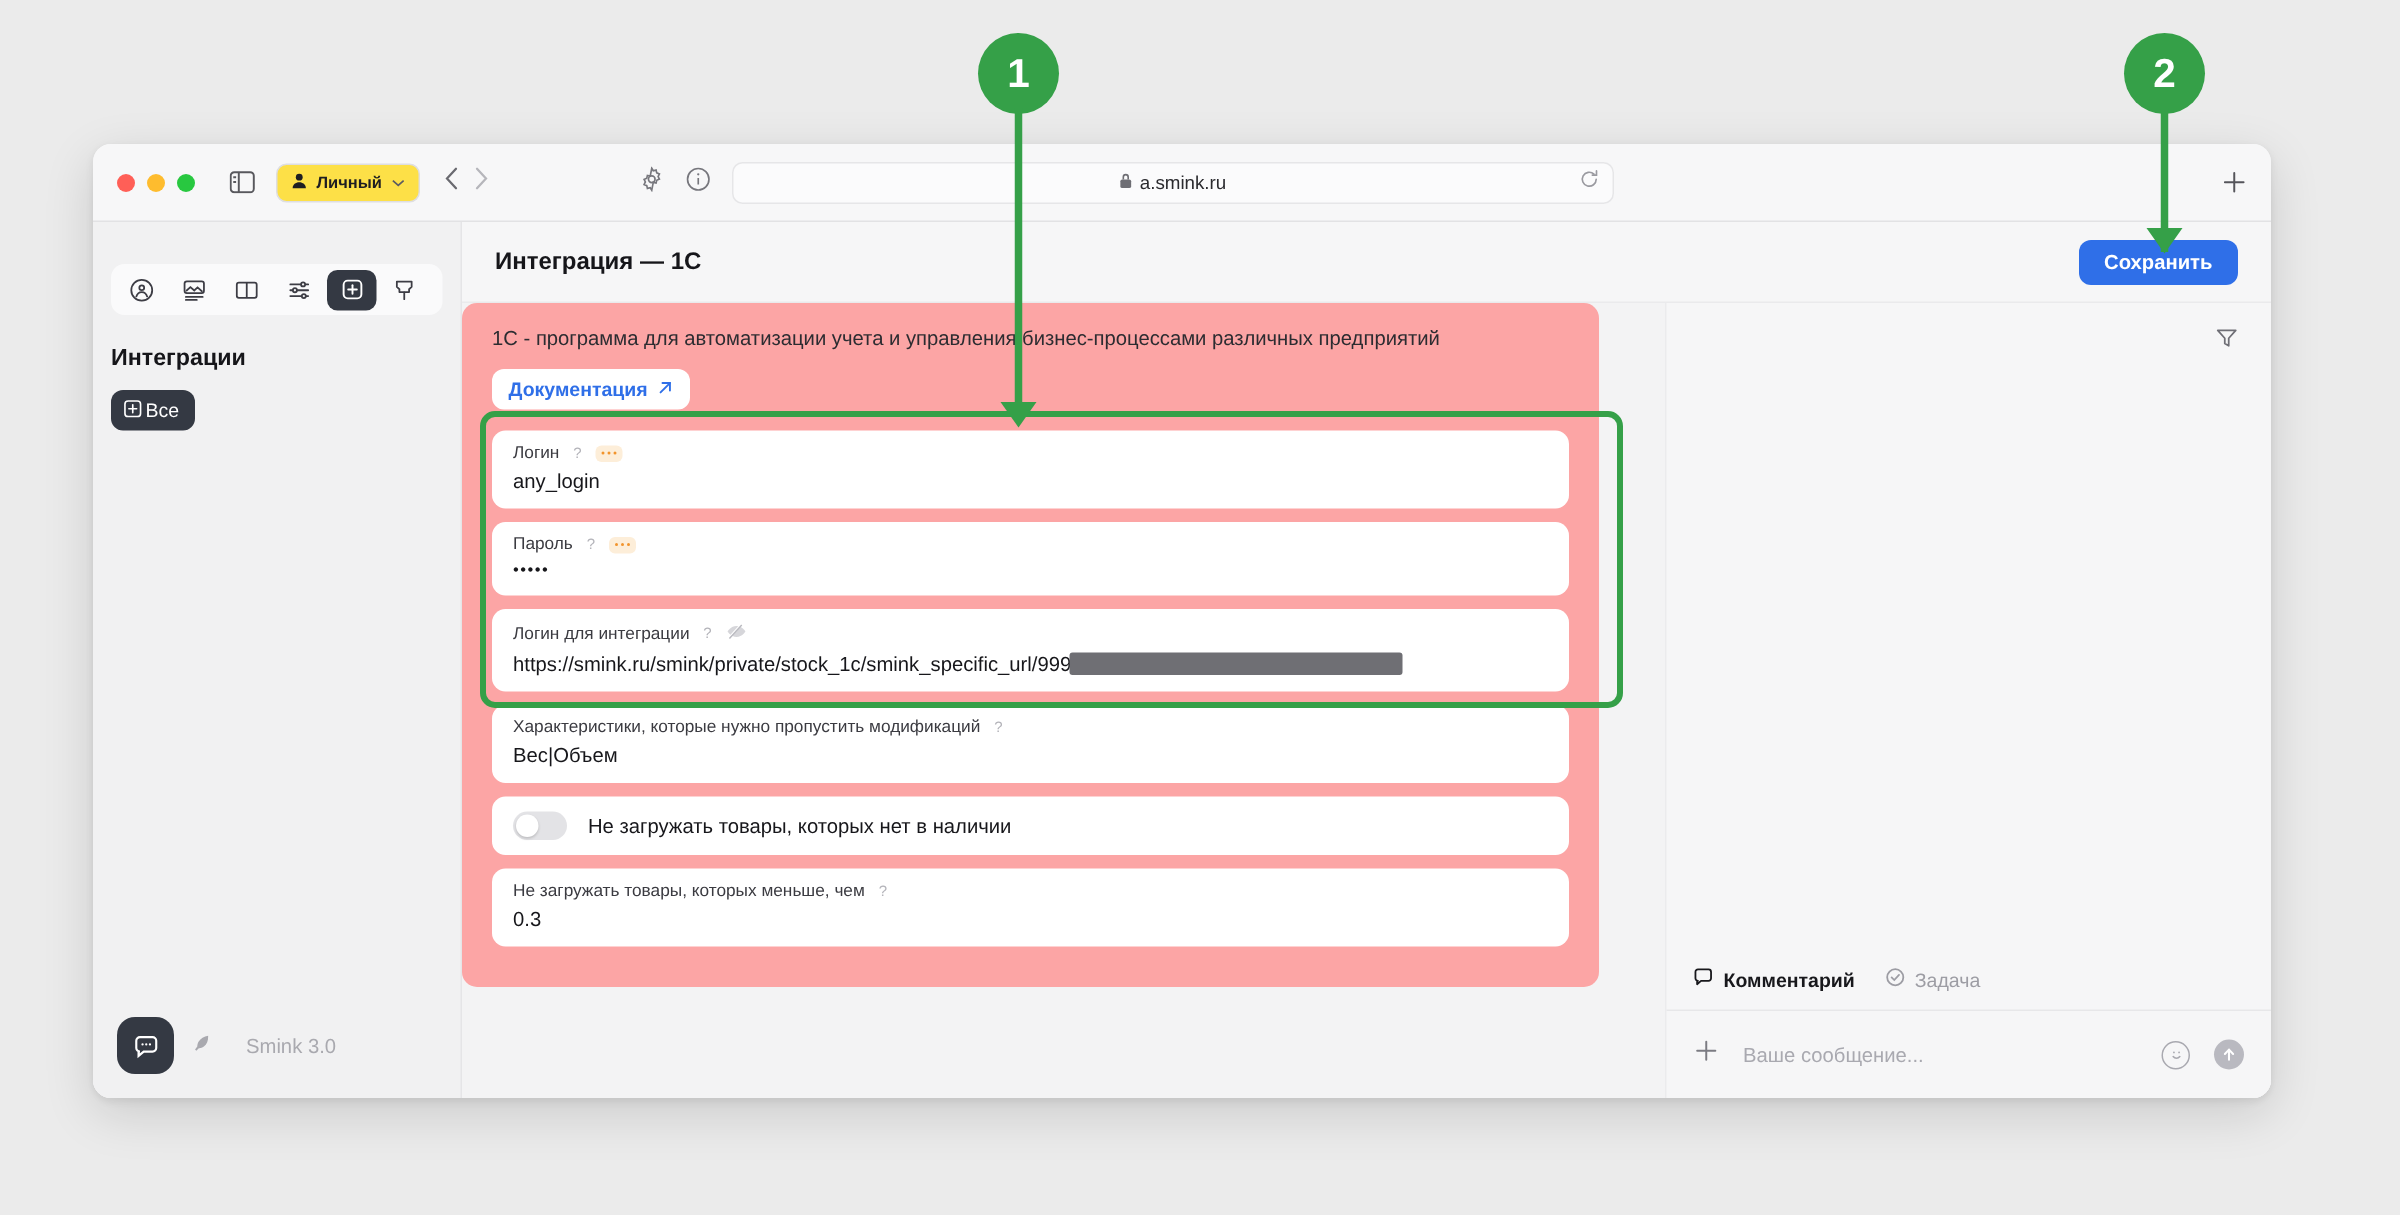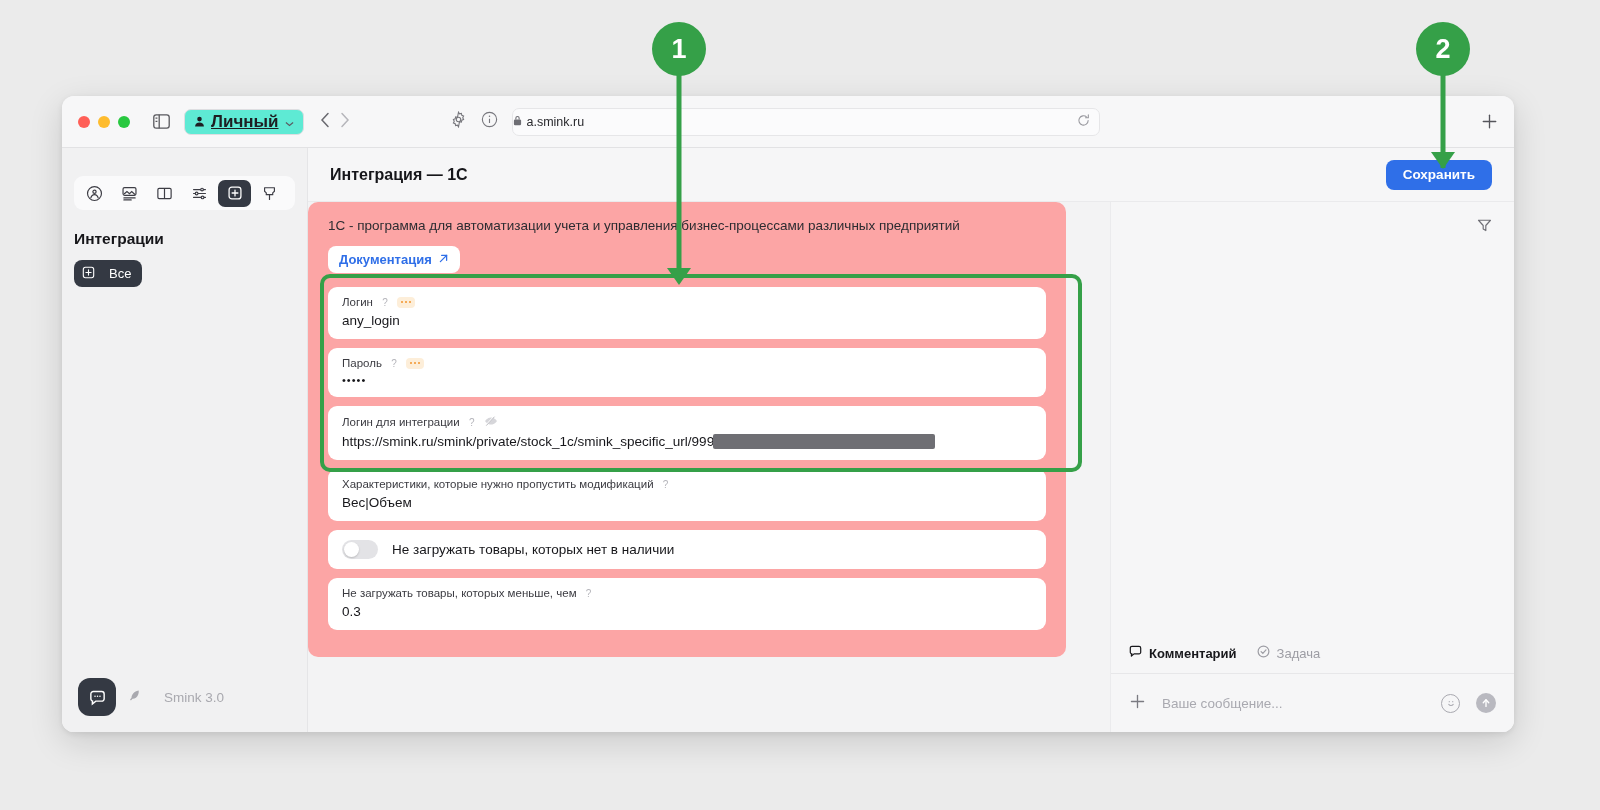--- a/index.html
+++ b/index.html
@@ -41,38 +41,37 @@
   .tb-icon {
     width: 26px; height: 26px;
     display: flex; align-items: center; justify-content: center;
     color: #58585d;
   }
   .profile-pill {
     display: flex; align-items: center; gap: 6px;
     height: 26px; padding: 0 9px;
     border: 1px solid #dedee1;
     border-radius: 7px;
-    background: #5eead4;
-    font-size: 17px; font-weight: bold; color: #1e1e22;
+    background: #fde047;
+    font-size: 11px; font-weight: bold; color: #1e1e22;
     margin-left: 10px;
-    text-decoration: underline;
   }
   .nav-arrows { display: flex; gap: 10px; margin-left: 16px; color: #6a6a70; }
   .nav-arrows .dis { color: #b6b6bb; }
 
   .center-tools { display: flex; align-items: center; gap: 14px; margin-left: 100px; color: #77777d; }
 
   .urlbar {
     position: relative;
     margin-left: 14px;
     width: 588px; height: 28px;
     background: #fbfbfc;
     border: 1px solid #e6e6e8;
     border-radius: 7px;
-    display: flex; align-items: center; 
+    display: flex; align-items: center; justify-content: center;
   }
   .url-inner { display: flex; align-items: center; gap: 5px; font-size: 12.5px; color: #2a2a2e; }
   .reload { position: absolute; right: 9px; top: 50%; transform: translateY(-50%); color: #9a9aa0; }
   .plus-tab { margin-left: auto; color: #55555b; display:flex; align-items:center; }
 
   
   .appbody { display: flex; height: 584px; background: #f3f3f4; }
 
   
   .sidebar {
@@ -123,21 +122,21 @@
     color: #3d3d45;
   }
   .icon-btn.active { background: #343943; color: #ffffff; }
 
   .sb-heading {
     margin-top: 20px;
     font-size: 15.5px; font-weight: bold; color: #16161a;
   }
   .chip-all {
     margin-top: 12px;
-    display: inline-flex; align-items: center; gap: 14px;
+    display: inline-flex; align-items: center; gap: 2px;
     height: 27px; padding: 0 11px 0 8px;
     background: #343943; color: #ffffff;
     border-radius: 8px;
     font-size: 13px;
   }
 
   .sb-bottom {
     position: absolute; left: 16px; bottom: 16px;
     display: flex; align-items: center; gap: 12px;
   }

